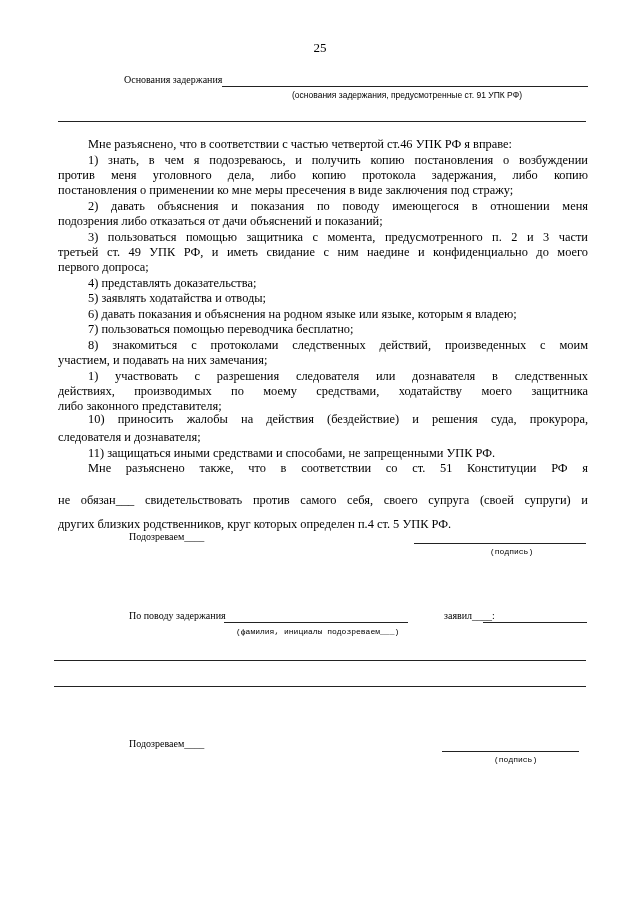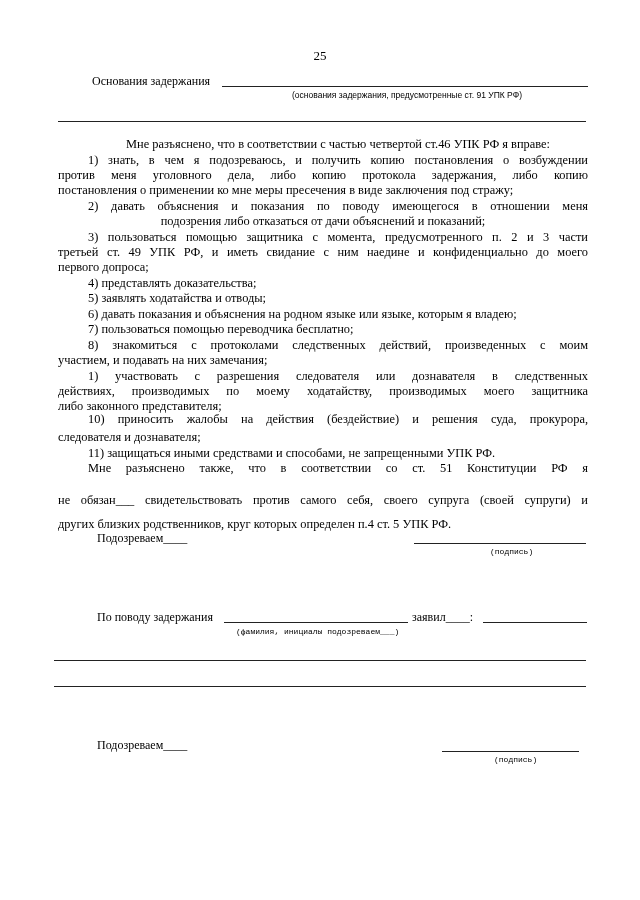--- a/index.html
+++ b/index.html
@@ -1,56 +1,56 @@
 <!DOCTYPE html>
 <html><head>
 <meta charset="utf-8">
 <style>
   html, body { margin: 0; padding: 0; background: #ffffff; }
   body { width: 640px; height: 900px; position: relative; overflow: hidden; color: #000; font-family: "Liberation Serif", "DejaVu Serif", serif; }
   .abs { position: absolute; }
-  .page-num { left: 0; width: 640px; top: 40px; text-align: center; font-size: 13px; margin-top: 8px; }
+  .page-num { left: 0; width: 640px; top: 40px; text-align: center; font-size: 13px; }
   .line { position: absolute; height: 0; border-top: 1px solid #222; }
   .small { font-size: 8.5px; font-family: "Liberation Sans", "DejaVu Sans", sans-serif; }
   .tiny-sans { font-size: 8px; font-family: Liberation Mono, monospace; }
   .row { position: absolute; left: 58px; width: 530px; font-size: 12.4px; line-height: 15.5px; white-space: nowrap; }
   .just { text-align: justify; text-align-last: justify; }
   .ind { padding-left: 30px; width: 500px; }
-  .label { font-size: 12px; }
+  .label { font-size: 10px; margin-left: 32px; }
 </style>
 </head>
 <body>
 
 <div>
 
   <div class="abs page-num">25</div>
 
   <div class="abs label" style="left:92px; top:74px;">Основания задержания</div>
   <div class="line" style="left:222px; top:86px; width:366px;"></div>
   <div class="abs small" style="left:292px; top:90px;">(основания задержания, предусмотренные ст. 91 УПК РФ)</div>
   <div class="line" style="left:58px; top:121px; width:528px;"></div>
 
-  <div class="row ind" style="top:137px;text-align:center;">Мне разъяснено, что в соответствии с частью четвертой ст.46 УПК РФ я вправе:</div>
+  <div class="row ind" style="top:137px;">Мне разъяснено, что в соответствии с частью четвертой ст.46 УПК РФ я вправе:</div>
 
   <div class="row ind just" style="top:153px;">1) знать, в чем я  подозреваюсь, и получить копию постановления  о возбуждении</div>
   <div class="row just" style="top:168px;">против меня    уголовного    дела,    либо    копию    протокола задержания, либо копию</div>
   <div class="row" style="top:183px;">постановления  о применении ко мне меры пресечения в виде заключения под стражу;</div>
   <div class="row ind just" style="top:199px;">2) давать объяснения   и показания по поводу имеющегося в отношении   меня</div>
-  <div class="row" style="top:214px;text-align:center;">подозрения либо отказаться от дачи объяснений и показаний;</div>
+  <div class="row" style="top:214px;">подозрения либо отказаться от дачи объяснений и показаний;</div>
   <div class="row ind just" style="top:230px;">3) пользоваться  помощью защитника с момента, предусмотренного п. 2 и 3 части</div>
   <div class="row just" style="top:245px;">третьей ст. 49  УПК  РФ, и  иметь свидание  с  ним наедине и конфиденциально до моего</div>
   <div class="row" style="top:260px;">первого допроса;</div>
   <div class="row ind" style="top:276px;">4) представлять доказательства;</div>
   <div class="row ind" style="top:291px;">5) заявлять ходатайства и отводы;</div>
   <div class="row ind" style="top:307px;">6) давать показания и объяснения на родном языке или языке, которым я  владею;</div>
   <div class="row ind" style="top:322px;">7) пользоваться  помощью переводчика бесплатно;</div>
   <div class="row ind just" style="top:338px;">8) знакомиться   с протоколами следственных действий, произведенных с    моим</div>
   <div class="row" style="top:353px;">участием, и подавать на них  замечания;</div>
   <div class="row ind just" style="top:369px;">1) участвовать с разрешения   следователя   или   дознавателя   в    следственных</div>
-  <div class="row just" style="top:384px;">действиях,  производимых  по   моему  ходатайству,   производимых   моего   защитника</div>
+  <div class="row just" style="top:384px;">действиях,  производимых  по   моему  средствами,   ходатайству   моего   защитника</div>
   <div class="row" style="top:399px;">либо  законного представителя;</div>
   <div class="row ind just" style="top:412px;">10) приносить жалобы на действия (бездействие) и решения   суда, прокурора,</div>
   <div class="row" style="top:430px;">следователя и дознавателя;</div>
   <div class="row ind" style="top:446px;">11) защищаться  иными средствами и способами, не запрещенными УПК РФ.</div>
   <div class="row ind just" style="top:461px;">Мне   разъяснено   также,   что   в   соответствии   со   ст. 51   Конституции РФ   я</div>
   <div class="row just" style="top:477px;margin-top:16px;">не   обязан___ свидетельствовать против самого себя,   своего   супруга   (своей супруги)   и</div>
   <div class="row" style="top:484px;margin-top:33px;">других   близких родственников, круг которых определен п.4  ст. 5 УПК РФ.</div>
 
   <div class="abs label" style="left:97px; top:531px;">Подозреваем____</div>
   <div class="line" style="left:414px; top:543px; width:172px;"></div>

